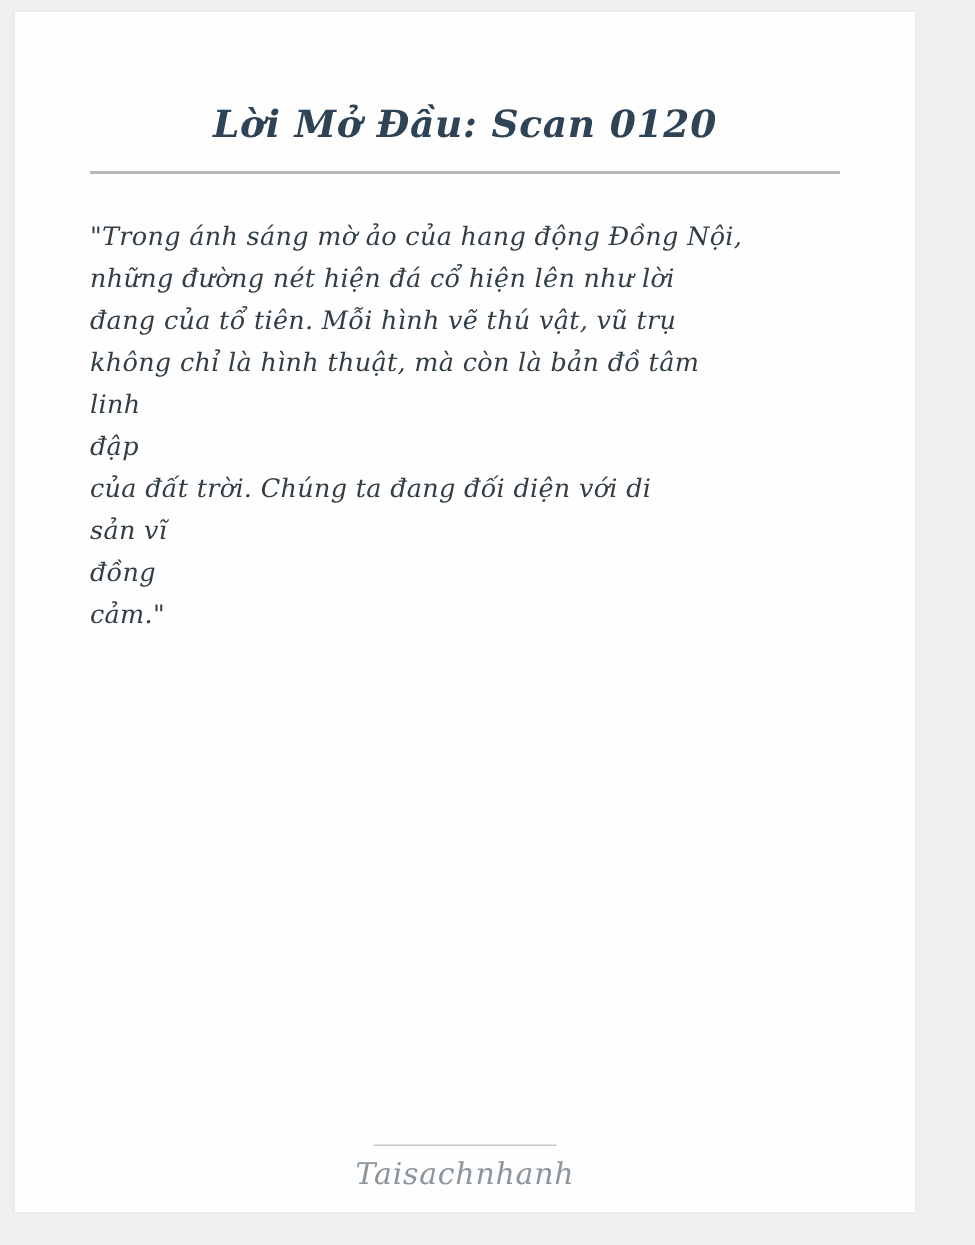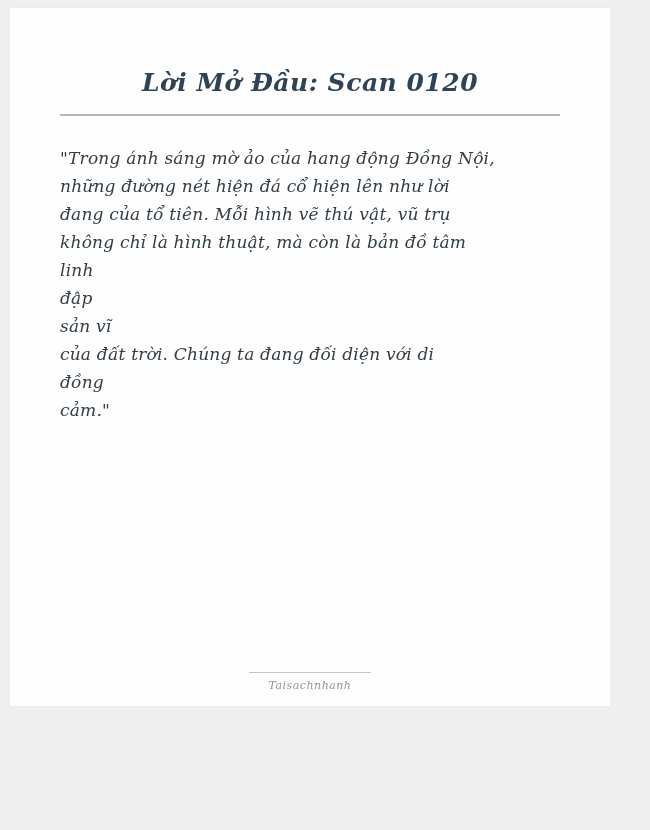--- a/index.html
+++ b/index.html
@@ -8,21 +8,21 @@
     height: 830px;
     background: #efefef;
     font-family: "DejaVu Serif", serif;
     overflow: hidden;
   }
   .page {
     position: absolute;
     left: 10px;
     top: 8px;
     width: 600px;
-    height: 698px;
+    height: 800px;
     background: #fefefe;
     box-shadow: 0 0 2px rgba(0,0,0,0.06);
   }
   .content {
     padding: 0 50px;
   }
   .title {
     margin-top: 60px;
     text-align: center;
     font-family: "DejaVu Serif", serif;
@@ -59,41 +59,41 @@
   }
   .footer-divider {
     border: none;
     border-top: 1px solid #bfc6c9;
     width: 122px;
     margin: 0 auto 6px auto;
   }
   .footer-text {
     font-family: "DejaVu Serif", serif;
     font-style: italic;
-    font-size: 11px;
+    font-size: 20px;
     color: #8d969c;
     letter-spacing: 0.5px;
   }
 </style>
 </head>
 <body>
 
 <div class="page">
   <div class="content">
     <h1 class="title">Lời Mở Đầu: Scan 0120</h1>
     <hr class="title-divider">
     <div class="quote">
         <div class="quote-line">"Trong ánh sáng mờ ảo của hang động Đồng Nội,</div>
         <div class="quote-line">những đường nét hiện đá cổ hiện lên như lời</div>
         <div class="quote-line">đang của tổ tiên. Mỗi hình vẽ thú vật, vũ trụ</div>
         <div class="quote-line">không chỉ là hình thuật, mà còn là bản đồ tâm</div>
         <div class="quote-line">linh</div>
         <div class="quote-line">đập</div>
+        <div class="quote-line">của đất trời. Chúng ta đang đối diện với di</div>
         <div class="quote-line">sản vĩ</div>
-        <div class="quote-line">của đất trời. Chúng ta đang đối diện với di</div>
         <div class="quote-line">đồng</div>
         <div class="quote-line">cảm."</div>
       </div>
   </div>
   <div class="footer">
     <hr class="footer-divider">
     <div class="footer-text">Taisachnhanh</div>
   </div>
 </div>
 

